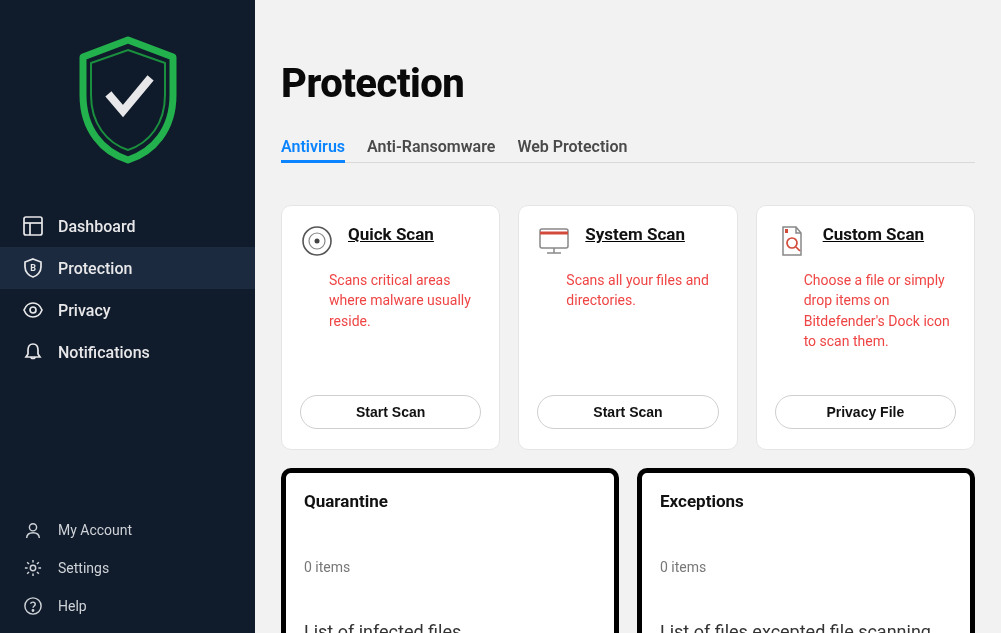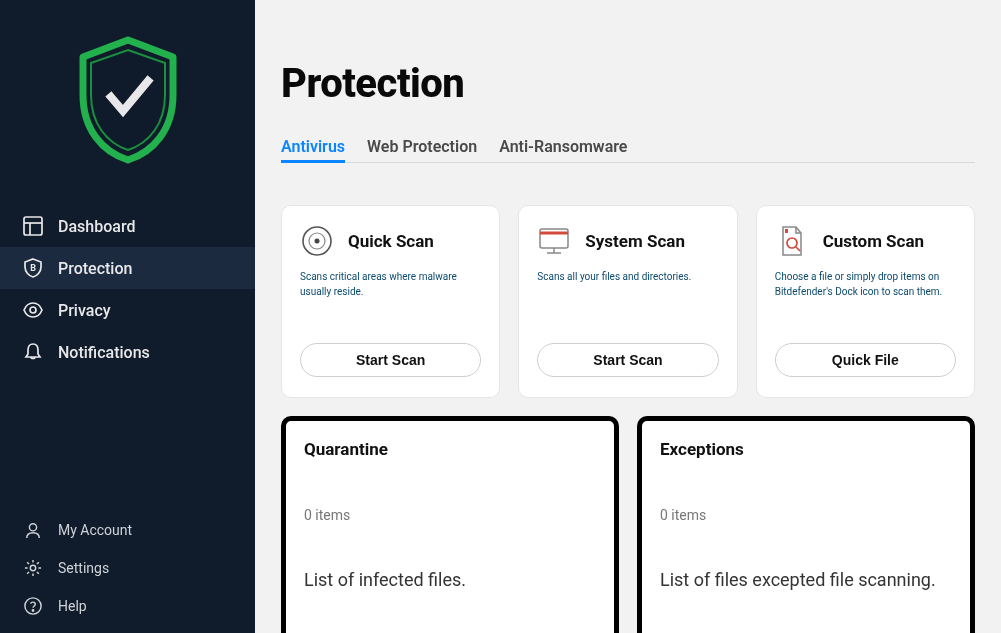--- a/index.html
+++ b/index.html
@@ -98,41 +98,42 @@
       background: #fff;
       border: 1px solid #e5e5e5;
       border-radius: 10px;
       padding: 18px 18px 20px 18px;
       flex: 1;
       display: flex;
       flex-direction: column;
     }
     .card-head {
       display: flex;
-      align-items: center;
       gap: 14px;
       margin-bottom: 12px;
+      text-decoration: underline;
     }
     .card-icon {
       width: 34px;
       height: 34px;
       display: inline-flex;
       align-items: center;
       justify-content: center;
     }
     .card-title {
       font-size: 17px;
       font-weight: 700;
       color: #111;
     }
     .card-desc {
-      font-size: 10px;
-      color: #0c4a6e;
+      font-size: 14px;
+      color: #ef4444;
       line-height: 1.45;
       flex: 1;
+      margin-left: 29px;
     }
     .card-btn {
       margin-top: 44px;
       background: #fff;
       border: 1px solid #cfcfcf;
       border-radius: 18px;
       padding: 8px 0;
       font-size: 14px;
       font-weight: 700;
       color: #111;
@@ -264,22 +265,22 @@
       <span>Help</span>
     </li>
   </ul>
 </aside>
 
 <main class="main">
   <h1 class="page-title">Protection</h1>
 
   <div class="tabs">
     <div class="tab active">Antivirus</div>
+    <div class="tab">Anti-Ransomware</div>
     <div class="tab">Web Protection</div>
-    <div class="tab">Anti-Ransomware</div>
   </div>
 
   <div class="cards-row">
 
     <div class="card">
       <div class="card-head">
         <span class="card-icon">
           <svg width="32" height="32" viewBox="0 0 32 32">
             <circle cx="16" cy="16" r="14" fill="none" stroke="#555" stroke-width="1.6"></circle>
             <circle cx="16" cy="16" r="8" fill="none" stroke="#888" stroke-width="1.2"></circle>
@@ -315,21 +316,21 @@
             <path d="M7 2 L20 2 L25 8 L25 30 L7 30 Z" fill="none" stroke="#888" stroke-width="1.5"></path>
             <path d="M20 2 L20 8 L25 8" fill="none" stroke="#888" stroke-width="1.5"></path>
             <rect x="9" y="4" width="3" height="4" fill="#d24a3a"></rect>
             <circle cx="16" cy="18" r="5" fill="none" stroke="#d24a3a" stroke-width="1.7"></circle>
             <line x1="20" y1="22" x2="24" y2="26" stroke="#d24a3a" stroke-width="1.7"></line>
           </svg>
         </span>
         <div class="card-title">Custom Scan</div>
       </div>
       <div class="card-desc">Choose a file or simply drop items on Bitdefender's Dock icon to scan them.</div>
-      <button class="card-btn">Quick File</button>
+      <button class="card-btn">Privacy File</button>
     </div>
   </div>
 
   <div class="cards-row-2">
     <div class="card-wide">
       <div class="cw-title">Quarantine</div>
       <div class="cw-sub">0 items</div>
       <div class="cw-desc">List of infected files.</div>
       <button class="card-btn-sm">Open</button>
     </div>

